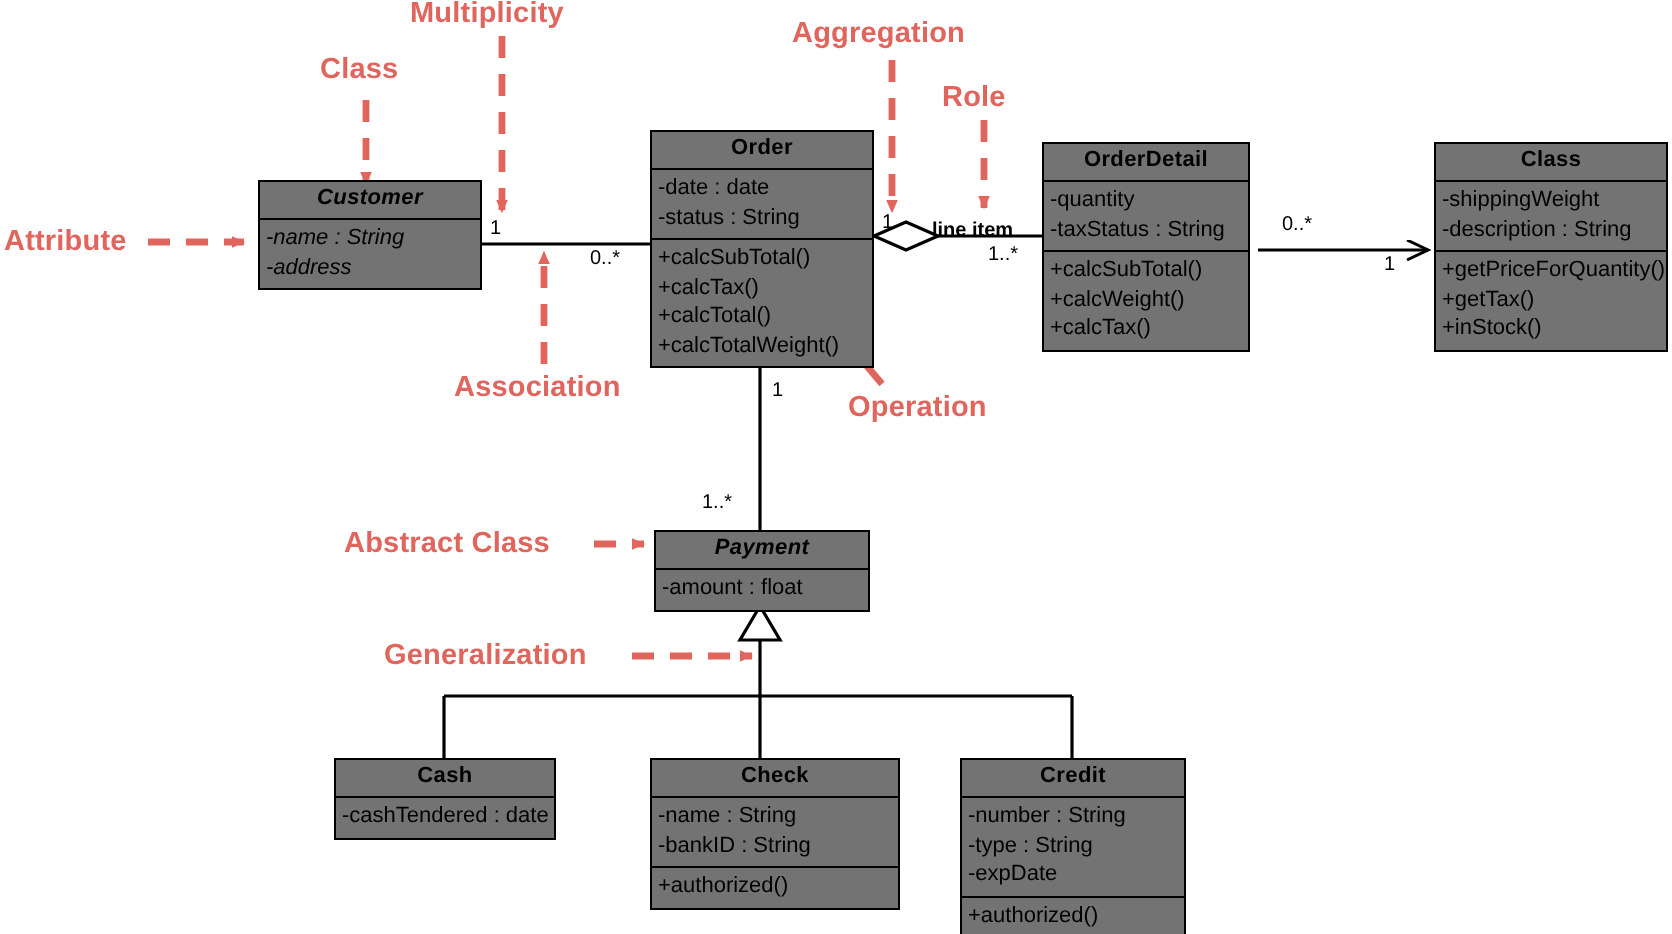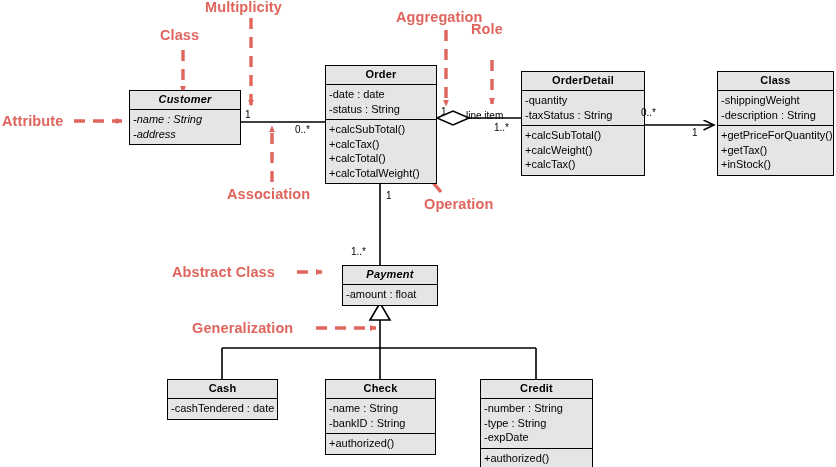--- a/index.html
+++ b/index.html
@@ -3,21 +3,21 @@
 <meta charset="utf-8">
 <style>
   html,body{margin:0;padding:0;background:#ffffff;}
   body{width:836px;height:467px;font-family:"Liberation Sans",sans-serif;}
   #stage{position:relative;width:836px;height:467px;overflow:hidden;background:#fff;}
 
   
   .uml-class{
     position:absolute;
     border:1.6px solid #000;
-    background:#e5e5e5;
+    background:#737373;
     box-sizing:border-box;
   }
   .uml-name{
     text-align:center;
     font-size:11px;
     font-weight:bold;
     color:#000;
     padding:2px 2px 3px 2px;
     border-bottom:1.6px solid #000;
     line-height:13px;
@@ -166,21 +166,21 @@
       <div class="uml-row">-status : String</div>
     </div>
     <div class="uml-compartment">
       <div class="uml-row">+calcSubTotal()</div>
       <div class="uml-row">+calcTax()</div>
       <div class="uml-row">+calcTotal()</div>
       <div class="uml-row">+calcTotalWeight()</div>
     </div>
   </div>
 
-  <div class="uml-class" style="left:521px;top:71px;width:124px;">
+  <div class="uml-class" style="left:521px;top:71px;width:104px;">
     <div class="uml-name">OrderDetail</div>
     <div class="uml-compartment">
       <div class="uml-row">-quantity</div>
       <div class="uml-row">-taxStatus : String</div>
     </div>
     <div class="uml-compartment">
       <div class="uml-row">+calcSubTotal()</div>
       <div class="uml-row">+calcWeight()</div>
       <div class="uml-row">+calcTax()</div>
     </div>
@@ -192,35 +192,35 @@
       <div class="uml-row">-shippingWeight</div>
       <div class="uml-row">-description : String</div>
     </div>
     <div class="uml-compartment">
       <div class="uml-row">+getPriceForQuantity()</div>
       <div class="uml-row">+getTax()</div>
       <div class="uml-row">+inStock()</div>
     </div>
   </div>
 
-  <div class="uml-class" style="left:342px;top:265px;width:96px;">
+  <div class="uml-class" style="left:327px;top:265px;width:108px;">
     <div class="uml-name abstract">Payment</div>
     <div class="uml-compartment">
       <div class="uml-row">-amount : float</div>
     </div>
   </div>
 
   <div class="uml-class" style="left:167px;top:379px;width:111px;">
     <div class="uml-name">Cash</div>
     <div class="uml-compartment">
       <div class="uml-row">-cashTendered : date</div>
     </div>
   </div>
 
-  <div class="uml-class" style="left:325px;top:379px;width:111px;">
+  <div class="uml-class" style="left:325px;top:379px;width:125px;">
     <div class="uml-name">Check</div>
     <div class="uml-compartment">
       <div class="uml-row">-name : String</div>
       <div class="uml-row">-bankID : String</div>
     </div>
     <div class="uml-compartment">
       <div class="uml-row">+authorized()</div>
     </div>
   </div>
 
@@ -233,32 +233,32 @@
     </div>
     <div class="uml-compartment">
       <div class="uml-row">+authorized()</div>
     </div>
   </div>
 
   <div class="mult" style="left:245px;top:109px;">1</div>
   <div class="mult" style="left:295px;top:124px;">0..*</div>
 
   <div class="mult" style="left:441px;top:106px;">1</div>
-  <div class="rolelbl" style="left:466px;top:110px;">line item</div>
+  <div class="rolelbl" style="left:466px;top:110px;font-weight:bold;">line item</div>
   <div class="mult" style="left:494px;top:122px;">1..*</div>
 
   <div class="mult" style="left:641px;top:107px;">0..*</div>
   <div class="mult" style="left:692px;top:127px;">1</div>
 
   <div class="mult" style="left:386px;top:190px;">1</div>
   <div class="mult" style="left:351px;top:246px;">1..*</div>
 
   <div class="annot" style="left:2px;top:113px;">Attribute</div>
   <div class="annot" style="left:160px;top:27px;">Class</div>
   <div class="annot" style="left:205px;top:-1px;">Multiplicity</div>
   <div class="annot" style="left:396px;top:9px;">Aggregation</div>
-  <div class="annot" style="left:471px;top:21px;">Role</div>
+  <div class="annot" style="left:471px;top:41px;">Role</div>
   <div class="annot" style="left:227px;top:186px;">Association</div>
   <div class="annot" style="left:424px;top:196px;">Operation</div>
   <div class="annot" style="left:192px;top:320px;">Generalization</div>
   <div class="annot" style="left:172px;top:264px;">Abstract Class</div>
 
 </div>
 
 </body></html>

